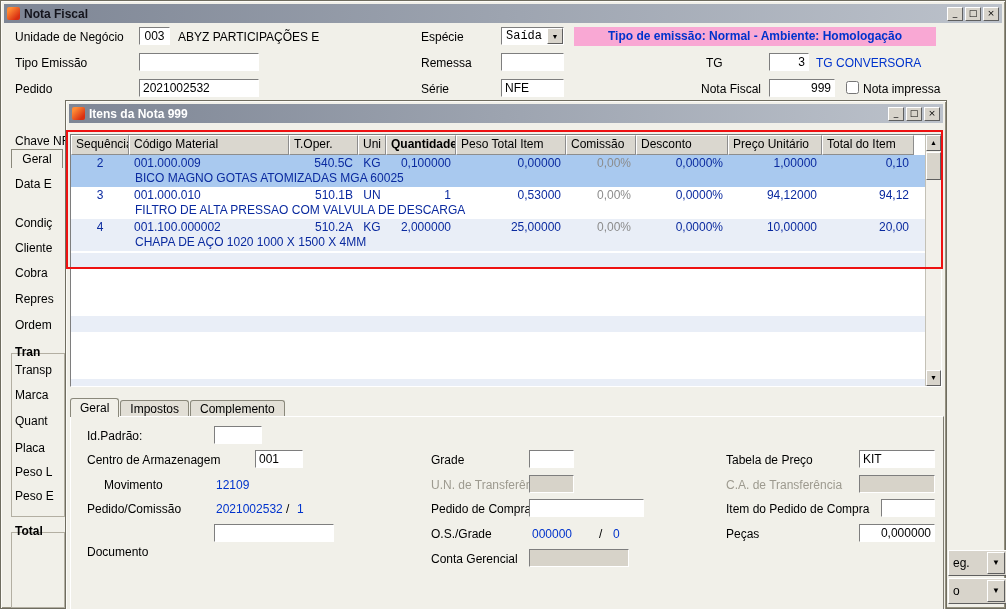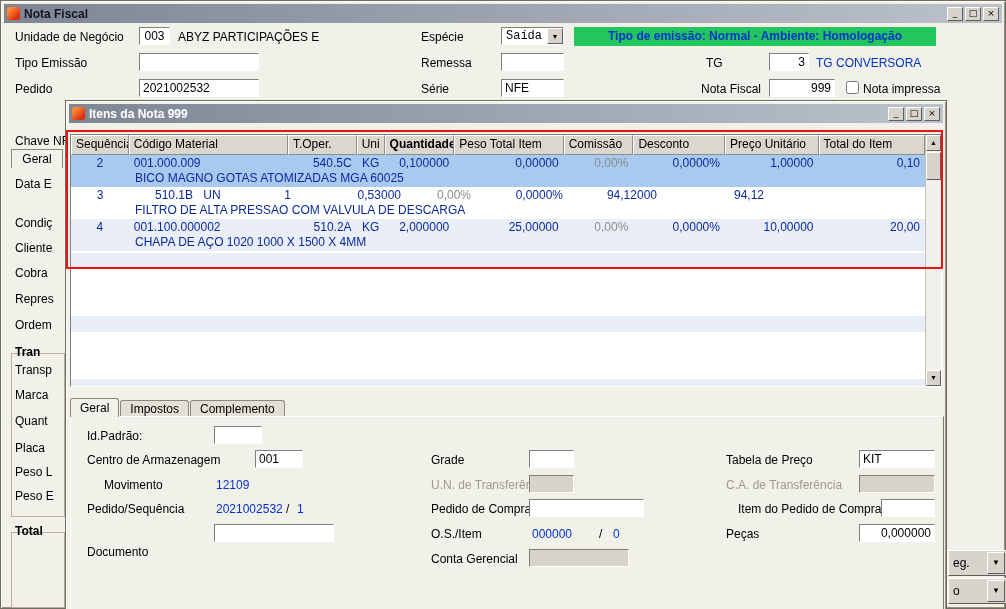--- a/index.html
+++ b/index.html
@@ -37,21 +37,21 @@
   .tc { text-align:center; }
 
   .combo { position:absolute; height:18px; background:#fff; border:1px solid;
            border-color:#7e7e7e #fff #fff #7e7e7e; }
   .combo .ctext { position:absolute; left:4px; top:1px; line-height:15px;font-family:Liberation Mono, monospace; }
   .combo .cbtn { position:absolute; right:0; top:0; bottom:0; width:16px; background:#d8d4cb;
                  border:1px solid; border-color:#fff #5f5f5f #5f5f5f #fff;
                  font-size:7px; text-align:center; line-height:15px; }
 
   .banner { position:absolute; left:573px; top:26px; width:362px; height:19px;
-            background:#22c55e; text-align:center; line-height:19px;
+            background:#f9a8d4; text-align:center; line-height:19px;
             font-weight:bold; color:#0033cc; }
 
   .cbx { position:absolute; width:13px; height:13px; }
 
   
   .lfrag { position:absolute; left:14px; white-space:nowrap; z-index:1; }
   .ltab { position:absolute; left:10px; top:148px; width:52px; height:19px;
           background:#f1f0e9; border:1px solid #8a887b; border-bottom:none;
           text-align:center; line-height:18px; z-index:1; }
   .gbox { position:absolute; border:1px solid #b3afa2; z-index:0; }
@@ -68,21 +68,21 @@
   
   #items-window { left:65px; top:100px; width:882px; height:515px; z-index:10; }
 
   
   .grid { position:absolute; left:4px; top:33px; width:872px; height:253px;
           background:#fff; border:1px solid; border-color:#7e7e7e #fff #fff #7e7e7e; }
   .grid-header { display:flex; height:20px; width:854px; }
   .gh { background:#dad7cf; border:1px solid; border-color:#fff #8d8d8d #8d8d8d #fff;
         line-height:17px; padding:0 4px; overflow:hidden; white-space:nowrap; }
   .c0{width:58px} .c1{width:160px} .c2{width:69px} .c3{width:28px} .c4{width:70px}
-  .c5{width:110px} .c6{width:70px} .c7{width:92px} .c8{width:94px} .c9{width:107px}
+  .c5{width:110px} .c6{width:70px} .c7{width:92px} .c8{width:94px} .c9{width:92px}
   .grow { width:854px; height:32px; }
   .grow .line1 { display:flex; height:16px; line-height:16px; }
   .cell { overflow:hidden; white-space:nowrap; padding:0 5px; color:#0a2a9f; }
   .cell.rt { text-align:right; }
   .cell.ct { text-align:center; }
   .cell.dim { color:#8c8c8c; }
   .line2 { height:16px; line-height:15px; padding-left:64px; color:#0a2a9f;
            overflow:hidden; white-space:nowrap; }
   .row-sel { background:#a9c9ef; }
   .row-alt { background:#e9eef7; }
@@ -221,20 +221,21 @@
         <div class="cell c7 rt">0,0000%</div>
         <div class="cell c8 rt">1,00000</div>
         <div class="cell c9 rt">0,10</div>
       </div>
       <div class="line2">BICO MAGNO GOTAS ATOMIZADAS MGA 60025</div>
     </div>
 
     <div class="grow">
       <div class="line1">
         <div class="cell c0 ct">3</div>
+        <div class="cell c1">001.000.010</div>
         <div class="cell c2 rt">510.1B</div>
         <div class="cell c3 ct">UN</div>
         <div class="cell c4 rt">1</div>
         <div class="cell c5 rt">0,53000</div>
         <div class="cell c6 rt dim">0,00%</div>
         <div class="cell c7 rt">0,0000%</div>
         <div class="cell c8 rt">94,12000</div>
         <div class="cell c9 rt">94,12</div>
       </div>
       <div class="line2">FILTRO DE ALTA PRESSAO COM VALVULA DE DESCARGA</div>
@@ -274,42 +275,42 @@
   </div>
 
   <div class="panel"></div>
 
   <span class="lbl" style="left:21px;top:328px;">Id.Padrão:</span>
   <input class="tb" style="left: 148px; top: 325px; width: 48px;">
   <span class="lbl" style="left:21px;top:352px;">Centro de Armazenagem</span>
   <input class="tb" style="left: 148px; top: 349px; width: 48px; margin-left: 41px;" value="001">
   <span class="lbl" style="left:38px;top:377px;">Movimento</span>
   <span class="lbl blue" style="left:150px;top:377px;">12109</span>
-  <span class="lbl" style="left:21px;top:401px;">Pedido/Sequência</span>
+  <span class="lbl" style="left:21px;top:401px;">Pedido/Comissão</span>
   <span class="lbl blue" style="left:150px;top:401px;">2021002532</span>
   <span class="lbl" style="left:220px;top:401px;">/</span>
   <span class="lbl blue" style="left:231px;top:401px;">1</span>
   <span class="lbl" style="left:21px;top:426px;margin-top:18px;">Documento</span>
   <input class="tb" style="left: 148px; top: 423px; width: 120px;">
 
   <span class="lbl" style="left:365px;top:352px;">Grade</span>
   <input class="tb" style="left: 463px; top: 349px; width: 45px;">
   <span class="lbl dimlbl" style="left:365px;top:377px;">U.N. de Transferência</span>
   <input class="tb dis" style="left: 463px; top: 374px; width: 45px;" disabled="">
   <span class="lbl" style="left:365px;top:401px;">Pedido de Compra</span>
   <input class="tb" style="left: 463px; top: 398px; width: 115px;">
-  <span class="lbl" style="left:365px;top:426px;">O.S./Item</span>
+  <span class="lbl" style="left:365px;top:426px;">O.S./Grade</span>
   <span class="lbl blue" style="left:466px;top:426px;">000000</span>
   <span class="lbl" style="left:533px;top:426px;">/</span>
   <span class="lbl blue" style="left:547px;top:426px;">0</span>
   <span class="lbl" style="left:365px;top:451px;">Conta Gerencial</span>
   <input class="tb dis" style="left: 463px; top: 448px; width: 100px;" disabled="">
 
   <span class="lbl" style="left:660px;top:352px;">Tabela de Preço</span>
   <input class="tb" style="left: 793px; top: 349px; width: 76px;" value="KIT">
   <span class="lbl dimlbl" style="left:660px;top:377px;">C.A. de Transferência</span>
   <input class="tb dis" style="left: 793px; top: 374px; width: 76px;" disabled="">
-  <span class="lbl" style="left:660px;top:401px;margin-left:12px;">Item do Pedido de Compra</span>
+  <span class="lbl" style="left:660px;top:401px;">Item do Pedido de Compra</span>
   <input class="tb" style="left: 815px; top: 398px; width: 54px;">
   <span class="lbl" style="left:660px;top:426px;">Peças</span>
   <input class="tb tr" style="left: 793px; top: 423px; width: 76px;" value="0,000000">
 
 </div>
 
 </body></html>

